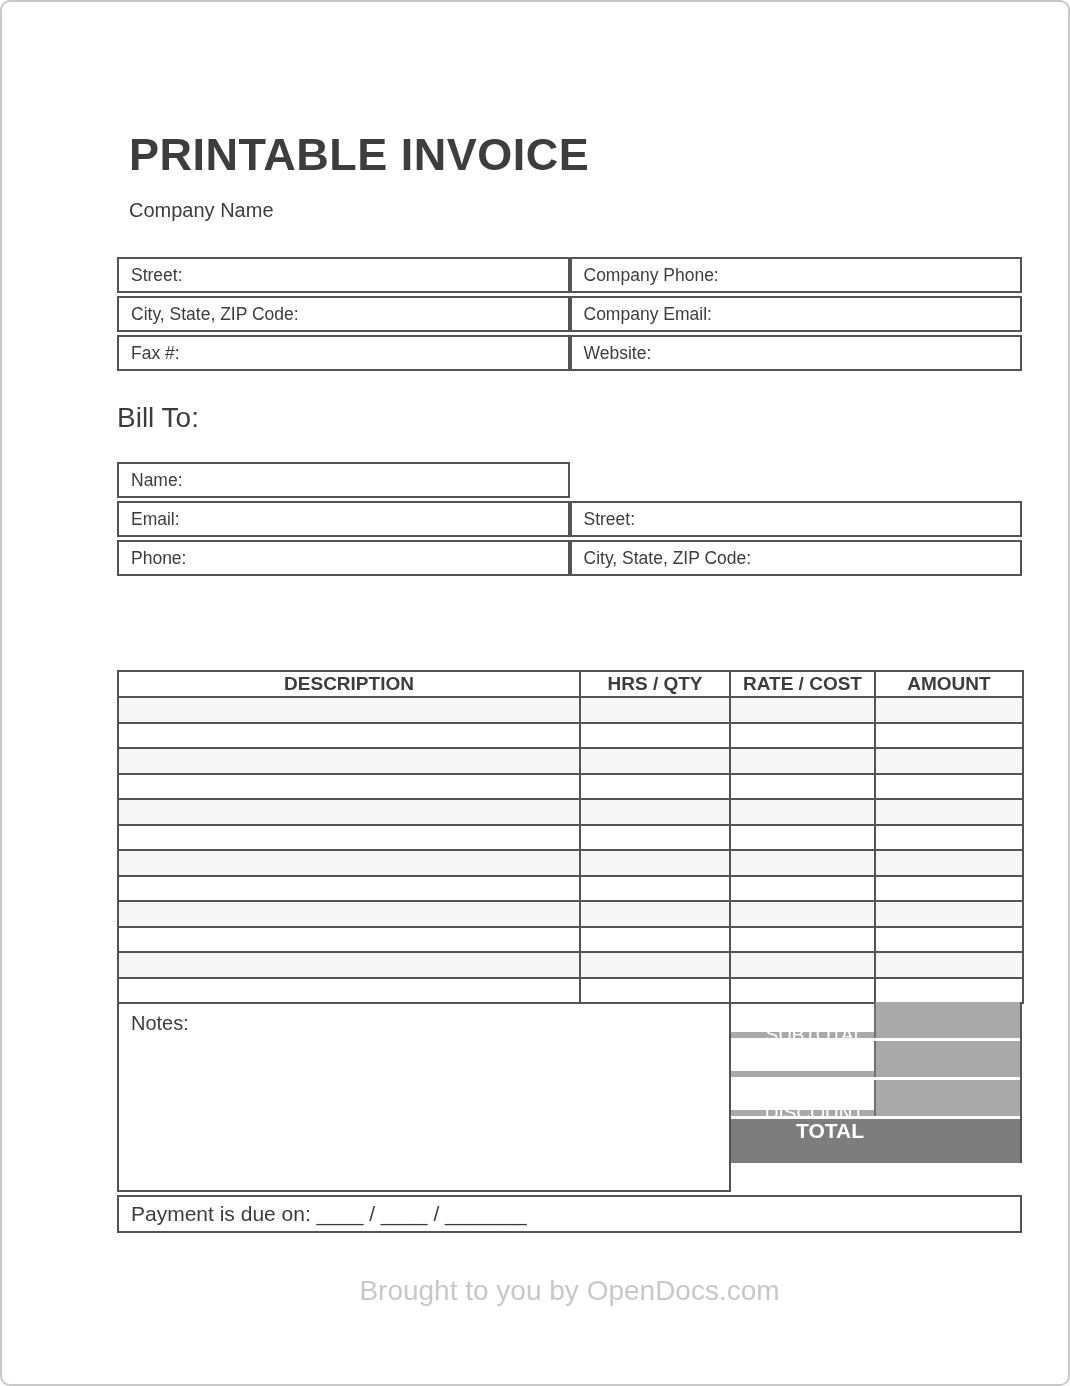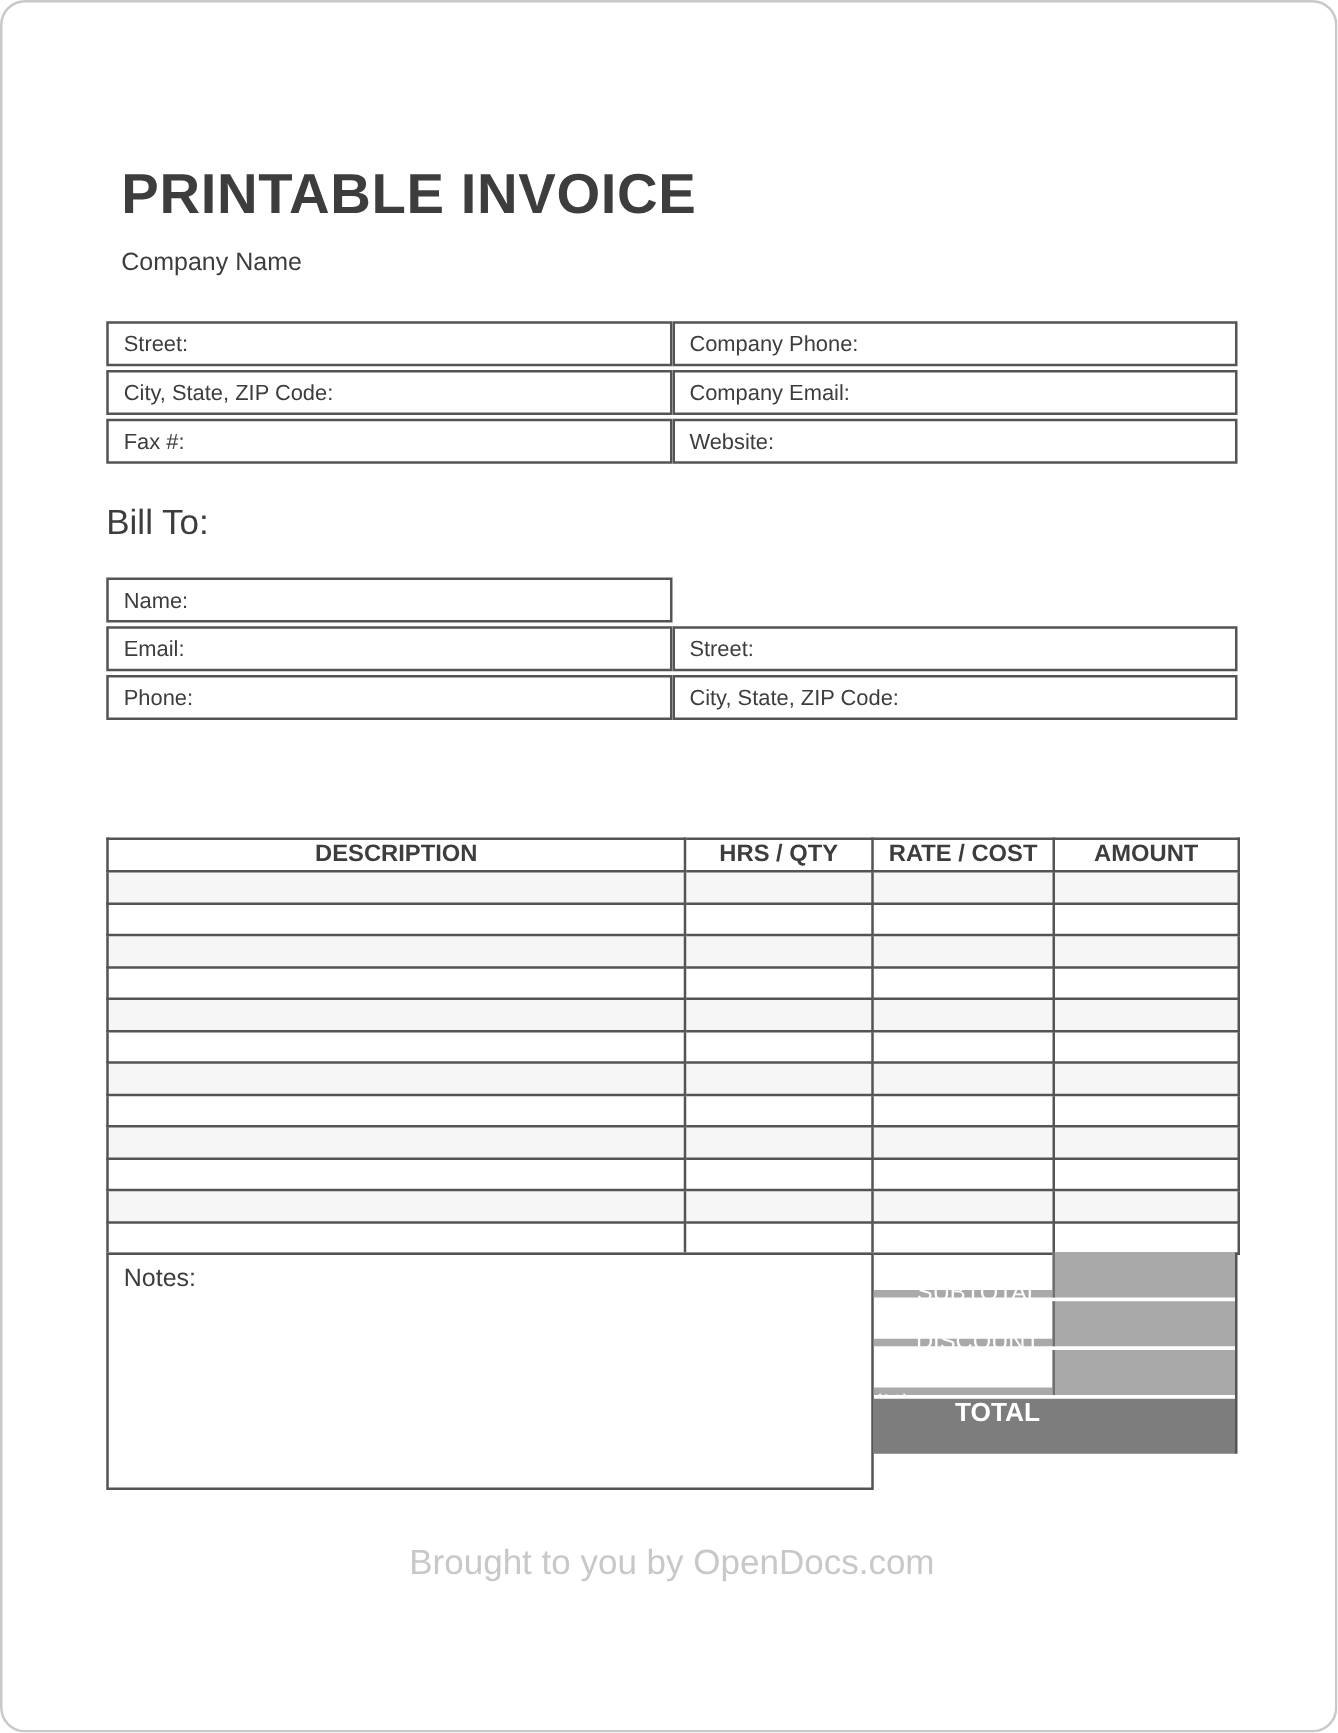--- a/index.html
+++ b/index.html
@@ -3,22 +3,22 @@
 <meta charset="utf-8">
 <style>
   :root{
     --text:#3d3d3d; --border-dark:#545454; --row-stripe:#f6f6f6;
     --summary-cell:#a9a9a9; --summary-divider:#707070; --total-row:#7d7d7d;
     --page-border:#c9c9c9; --footer-text:#c8c8c8;
   }
   *{margin:0;padding:0;box-sizing:border-box;}
   body{background:#fff;font-family:"Liberation Sans",sans-serif;color:var(--text);}
   .page{position:relative;width:1070px;height:1386px;background:#fff;
-        border:2px solid var(--page-border);border-radius:20px;overflow:hidden;
-        padding-left:83px;}
+        border:2px solid var(--page-border);border-radius:10px;overflow:hidden;
+        padding-left:115px;}
   .title{margin-top:130px;margin-left:12px;font-size:45px;line-height:1;
          font-weight:bold;letter-spacing:.5px;color:var(--text);}
   .company-name{margin-top:22px;margin-left:12px;font-size:20px;line-height:1.15;}
   .info-table{width:905px;}
   .info-table .row{display:flex;margin-bottom:3px;text-align:right;}
   .info-table .cell{width:50%;height:36px;border:2px solid var(--border-dark);
         background:#fff;display:flex;align-items:center;padding:0 12px;
         font-size:17.5px;color:var(--text);}
   .tbl-company{margin-top:35px;}
   .bill-to{margin-top:31px;font-size:28px;line-height:1.15;font-weight:normal;}
@@ -181,30 +181,33 @@
   <div class="bottom">
     <div class="notes">
       <span>Notes:</span>
     </div>
     <div class="totals" id="totals">
         <div class="trow">
           <div class="lbl">SUBTOTAL</div>
           <div class="val"></div>
         </div>
         <div class="trow">
+          <div class="lbl">SALES TAX (%)</div>
+          <div class="val"></div>
+        </div>
+        <div class="trow">
           <div class="lbl">DISCOUNT</div>
-          <div class="val"></div>
-        </div>
-        <div class="trow">
-          <div class="lbl">SALES TAX (%)</div>
           <div class="val"></div>
         </div>
         <div class="total-row">
           <div class="tlbl">TOTAL</div>
           <div class="tval"></div>
         </div>
       </div>
   </div>
 
+  <div class="payment">
+    <span>Payment is due on: ____ / ____ / _______</span>
+  </div>
 
   <div class="footer">Brought to you by OpenDocs.com</div>
 
 </div>
 
 </body></html>

